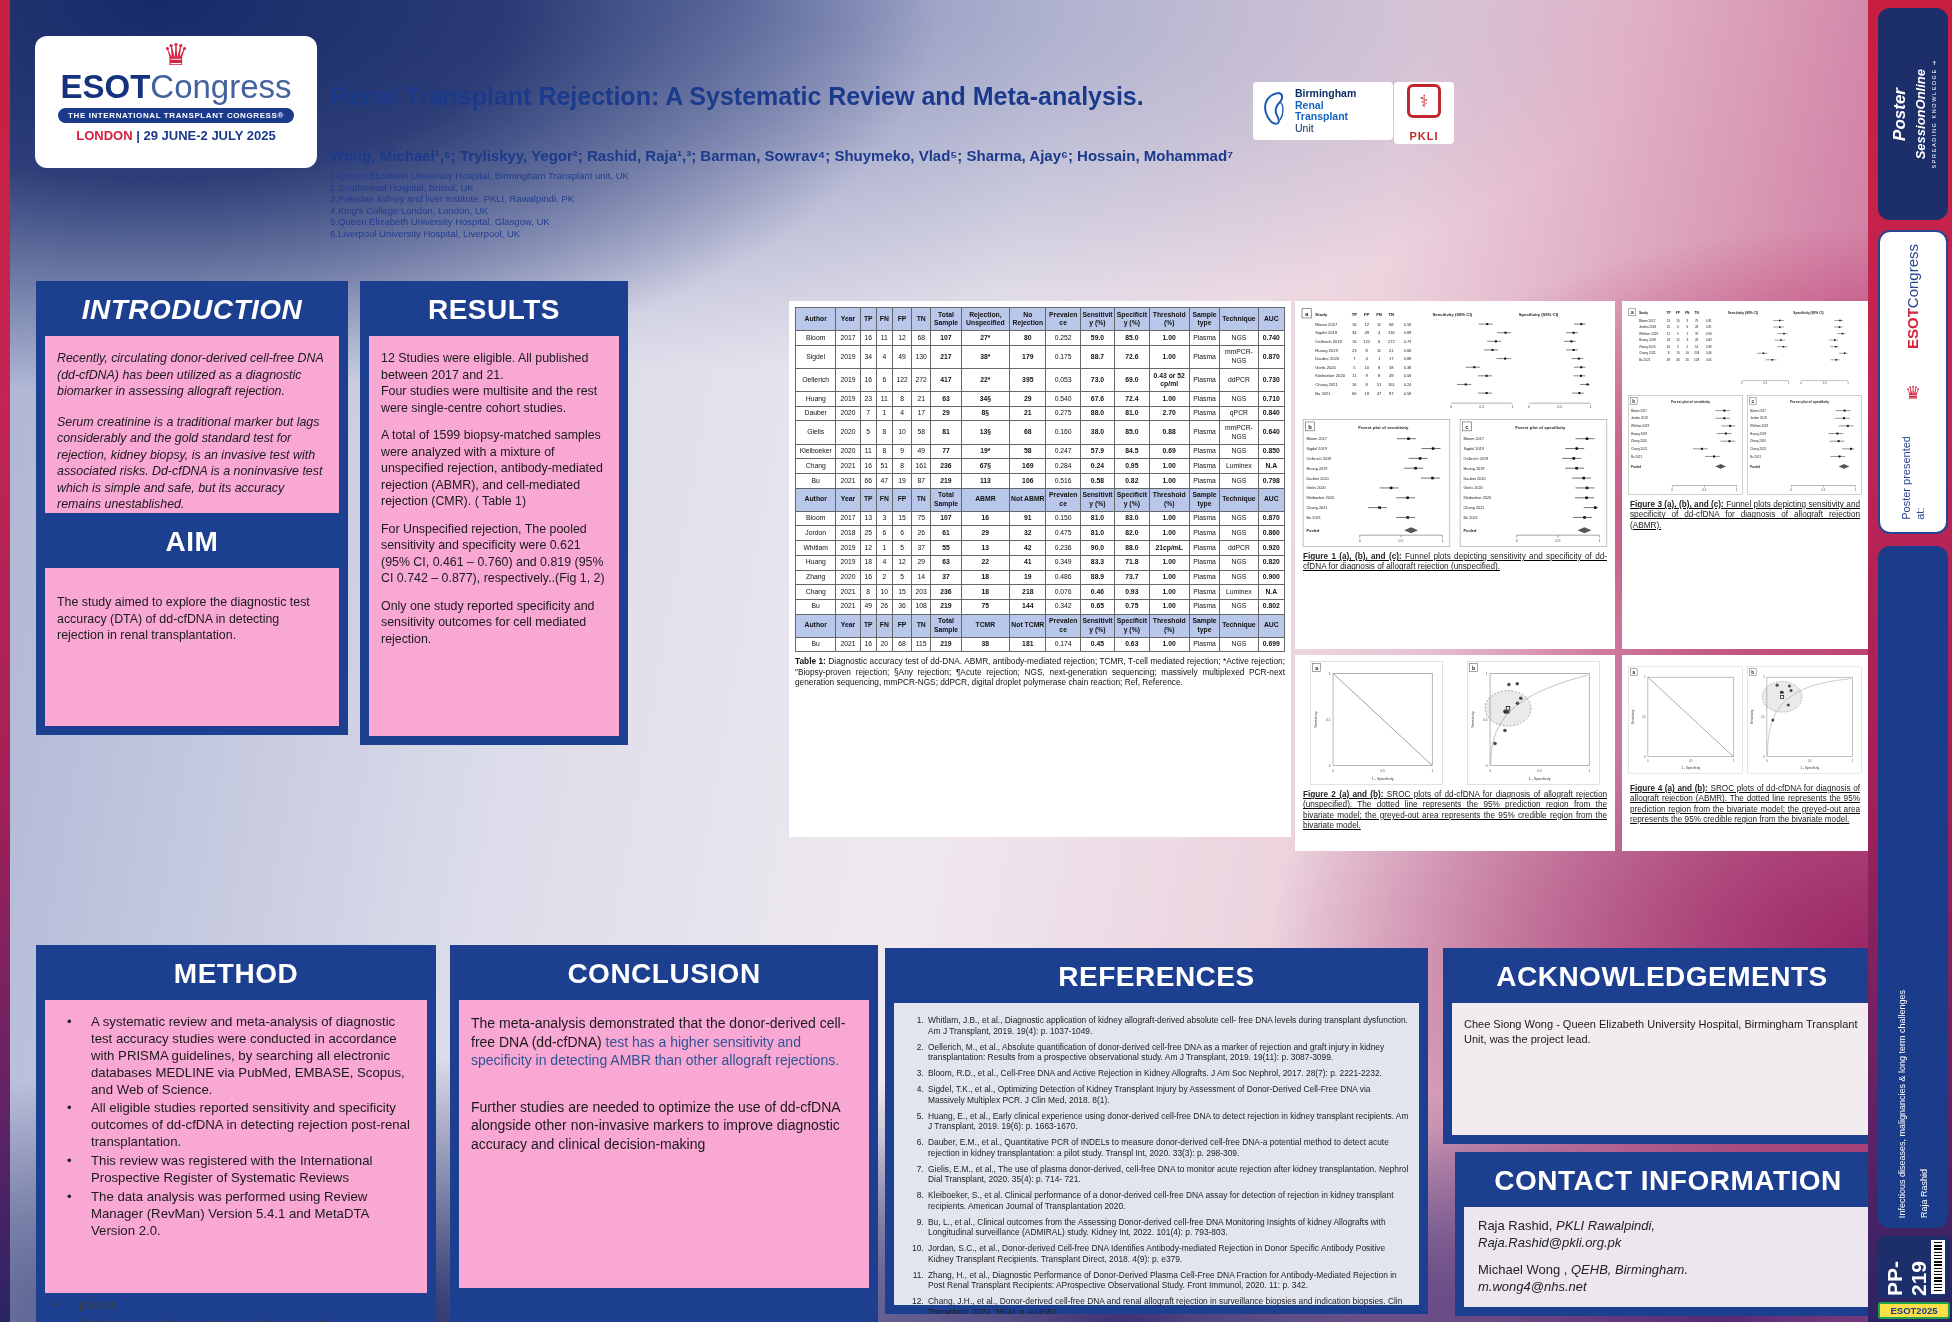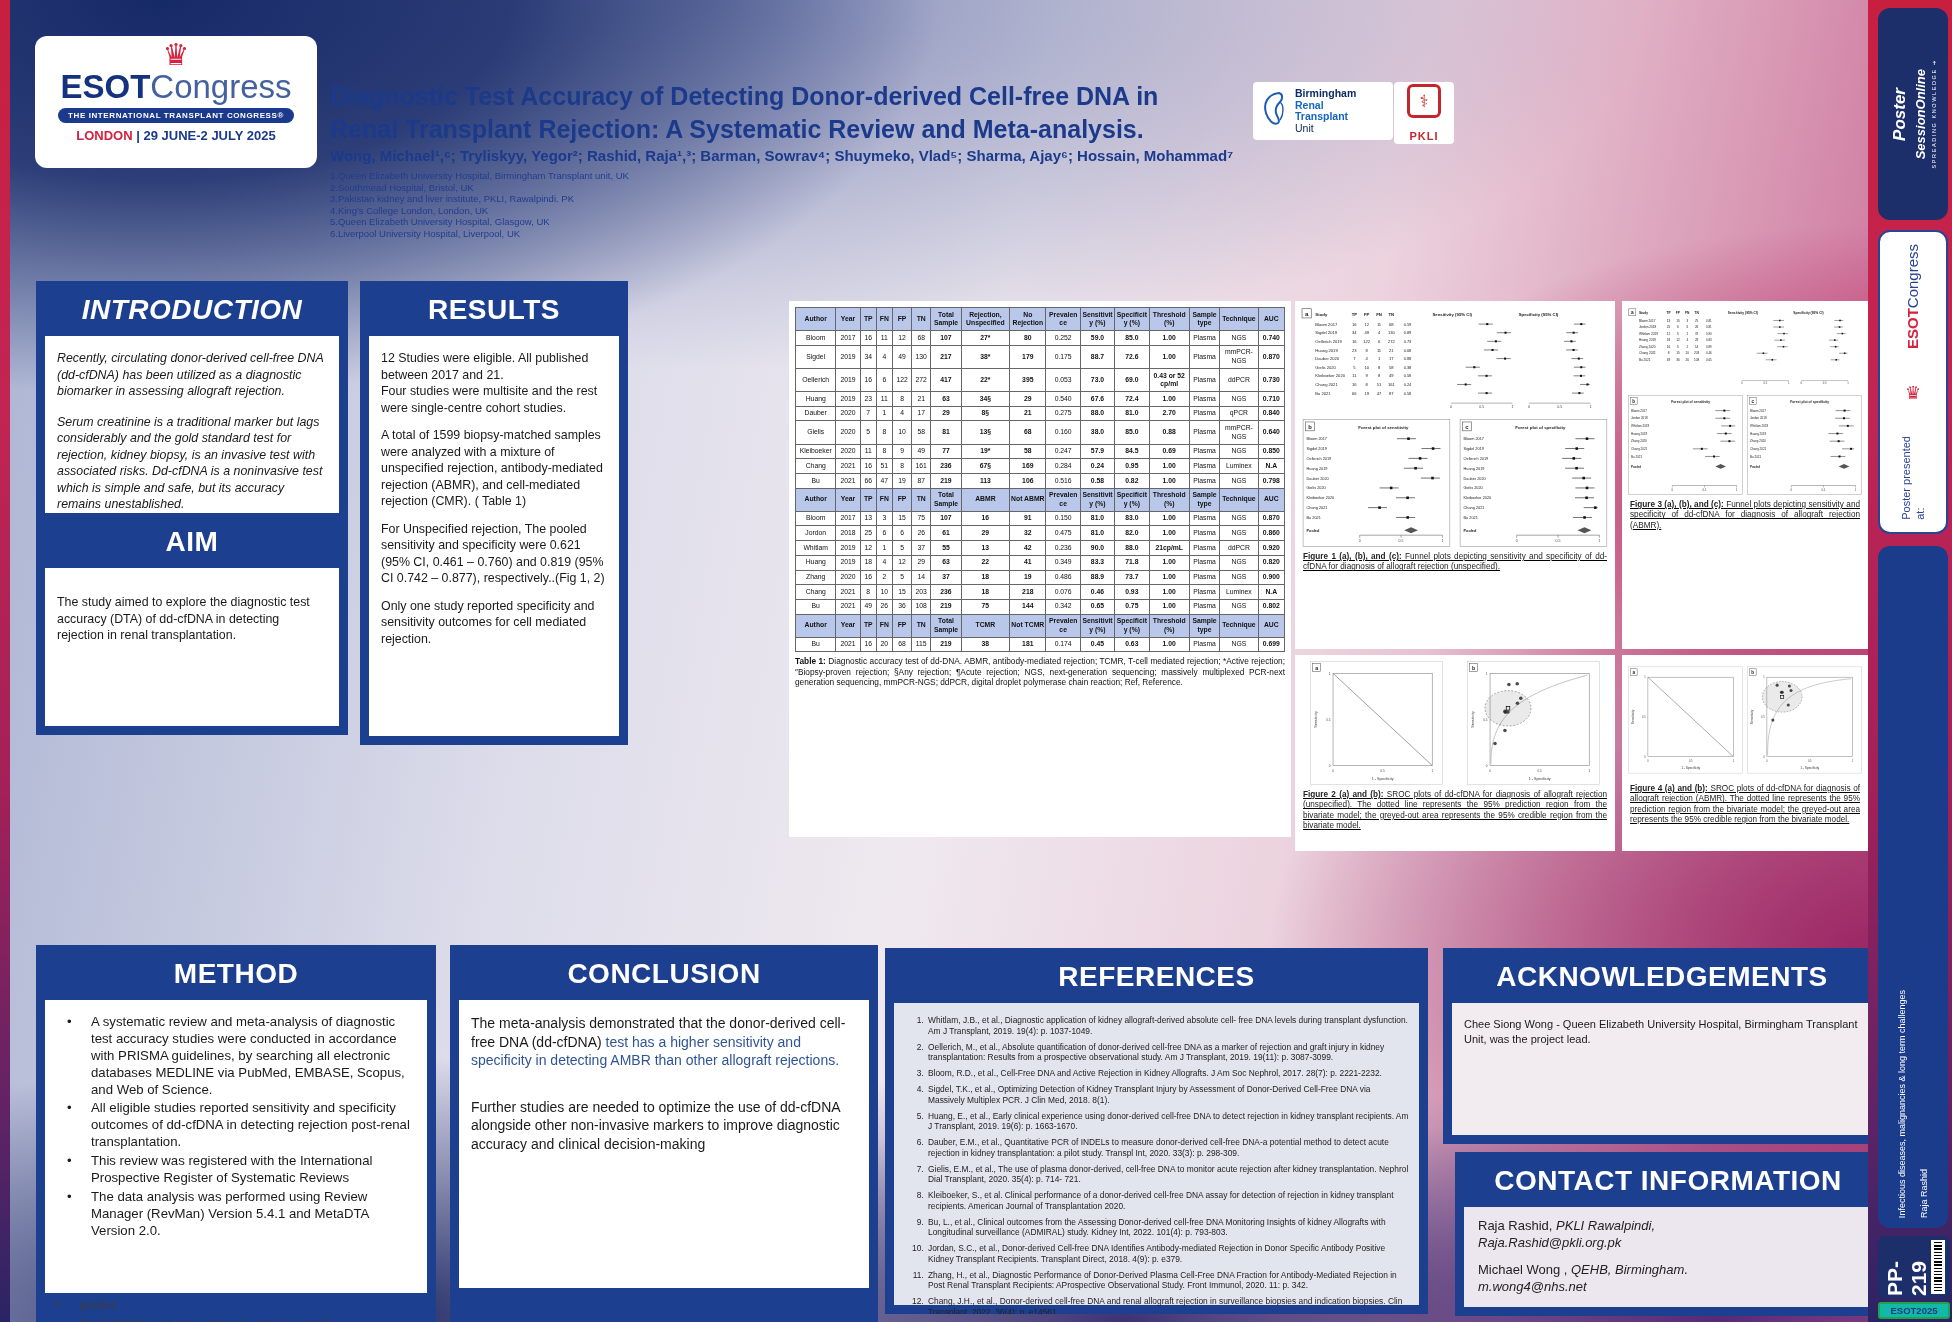--- a/index.html
+++ b/index.html
@@ -36,21 +36,21 @@
   #birm-box{left:1243px;top:82px;width:140px;height:58px;background:#fff;border-radius:4px;display:flex;align-items:center;gap:6px;padding:4px 6px;box-sizing:border-box;}
   #birm-text{font-size:10.5px;line-height:11.5px;color:#0d2b66;}
   #birm-text .b1{font-weight:bold;color:#0d2b66;}
   #birm-text .b2{font-weight:bold;color:#1565c0;}
   #pkli-box{left:1384px;top:82px;width:60px;height:62px;background:#fff;border-radius:4px;display:flex;flex-direction:column;align-items:center;justify-content:center;box-sizing:border-box;}
   #pkli-emblem{width:28px;height:28px;border:3px solid #c1272d;border-radius:6px;display:flex;align-items:center;justify-content:center;color:#c1272d;font-size:17px;line-height:1;}
   #pkli-name{color:#c1272d;font-weight:bold;font-size:11px;letter-spacing:1px;margin-top:12px;}
   
   .sec{position:absolute;background:#1d3f8f;padding:9px;box-sizing:border-box;overflow:hidden;}
   .sec h2{margin:4px 0 10px;color:#fff;font-size:28px;font-weight:bold;text-align:center;letter-spacing:.5px;}
-  .sec .body{background:#ffffff;padding:14px 12px;font-size:12.4px;line-height:1.33;color:#1a1a1a;box-sizing:border-box;}
+  .sec .body{background:#f9a8d4;padding:14px 12px;font-size:12.4px;line-height:1.33;color:#1a1a1a;box-sizing:border-box;}
   .sec .body p{margin:0 0 14px;}
   #results-body p{margin:0 0 11px;}
   #results-body p:first-child{margin-bottom:0;}
   #aim-body{padding-top:26px;height:158px;}
   #method-body{height:293px;}
   #conclusion-body{height:288px;font-size:14px;}
   #conclusion-body p{margin:0 0 16px;}
   .blue-text{color:#2f5496;}
   ul.blist{list-style:none;margin:0;padding:0;font-size:13.2px;line-height:1.28;}
   ul.blist li{position:relative;padding-left:34px;margin-bottom:2px;}
@@ -86,36 +86,35 @@
   #congress-box .esot-blue{color:#2a4494;font-size:15px;}
   #congress-crown{color:#d6213f;font-size:18px;}
   #presented{display:flex;gap:2px;}
   #presented .vrot{color:#2a4494;font-size:11px;}
   #track-box{left:1878px;top:546px;width:70px;height:682px;background:#1b3c8a;border-radius:12px;display:flex;align-items:flex-end;justify-content:center;gap:12px;padding-bottom:10px;box-sizing:border-box;}
   #track-box .vrot{color:#fff;font-size:9px;}
   #pp-box{left:1878px;top:1236px;width:72px;height:62px;background:#1c2f6b;border-radius:6px;display:flex;align-items:center;justify-content:space-between;padding:2px 5px;box-sizing:border-box;}
   #pp-num{color:#fff;font-weight:bold;font-size:21px;}
   #barcode{width:26px;height:54px;background:#fff;padding:2px 3px;box-sizing:border-box;}
   #barcode div{width:100%;height:100%;background:repeating-linear-gradient(180deg,#000 0 1.5px,#fff 1.5px 3.2px);}
-  #footer-box{left:1878px;top:1302px;width:72px;height:17px;background:#14b8a6;border:2px solid #21a24c;border-radius:3px;display:flex;align-items:center;justify-content:center;font-size:9.5px;font-weight:bold;color:#1b3c8a;box-sizing:border-box;}
+  #footer-box{left:1878px;top:1302px;width:72px;height:17px;background:#fde047;border:2px solid #21a24c;border-radius:3px;display:flex;align-items:center;justify-content:center;font-size:9.5px;font-weight:bold;color:#1b3c8a;box-sizing:border-box;}
 </style>
 </head>
 <body>
 
 <div id="poster">
 
   <div id="esot-box" class="abs">
     <div id="esot-crown">♛</div>
     <div id="esot-name"><b>ESOT</b><span>Congress</span></div>
     <div><span id="esot-tag">THE INTERNATIONAL TRANSPLANT CONGRESS®</span></div>
     <div id="esot-date"><span class="red">LONDON</span><span> | 29 JUNE-2 JULY 2025</span></div>
   </div>
 
   <div id="title" class="abs">
-    <div>Diagnostic Test Accuracy of Detecting Donor-derived Cell-free DNA in</div>
     <div>Renal Transplant Rejection: A Systematic Review and Meta-analysis.</div>
   </div>
   <div id="authors" class="abs">Wong, Michael¹,⁶; Tryliskyy, Yegor²; Rashid, Raja¹,³; Barman, Sowrav⁴; Shuymeko, Vlad⁵; Sharma, Ajay⁶; Hossain, Mohammad⁷</div>
   <div id="affils" class="abs">
       <div>1.Queen Elizabeth University Hospital, Birmingham Transplant unit, UK</div>
       <div>2.Southmead Hospital, Bristol, UK</div>
       <div>3.Pakistan kidney and liver institute, PKLI, Rawalpindi. PK</div>
       <div>4.King's College London, London, UK</div>
       <div>5.Queen Elizabeth University Hospital, Glasgow, UK</div>
       <div>6.Liverpool University Hospital, Liverpool, UK</div>

